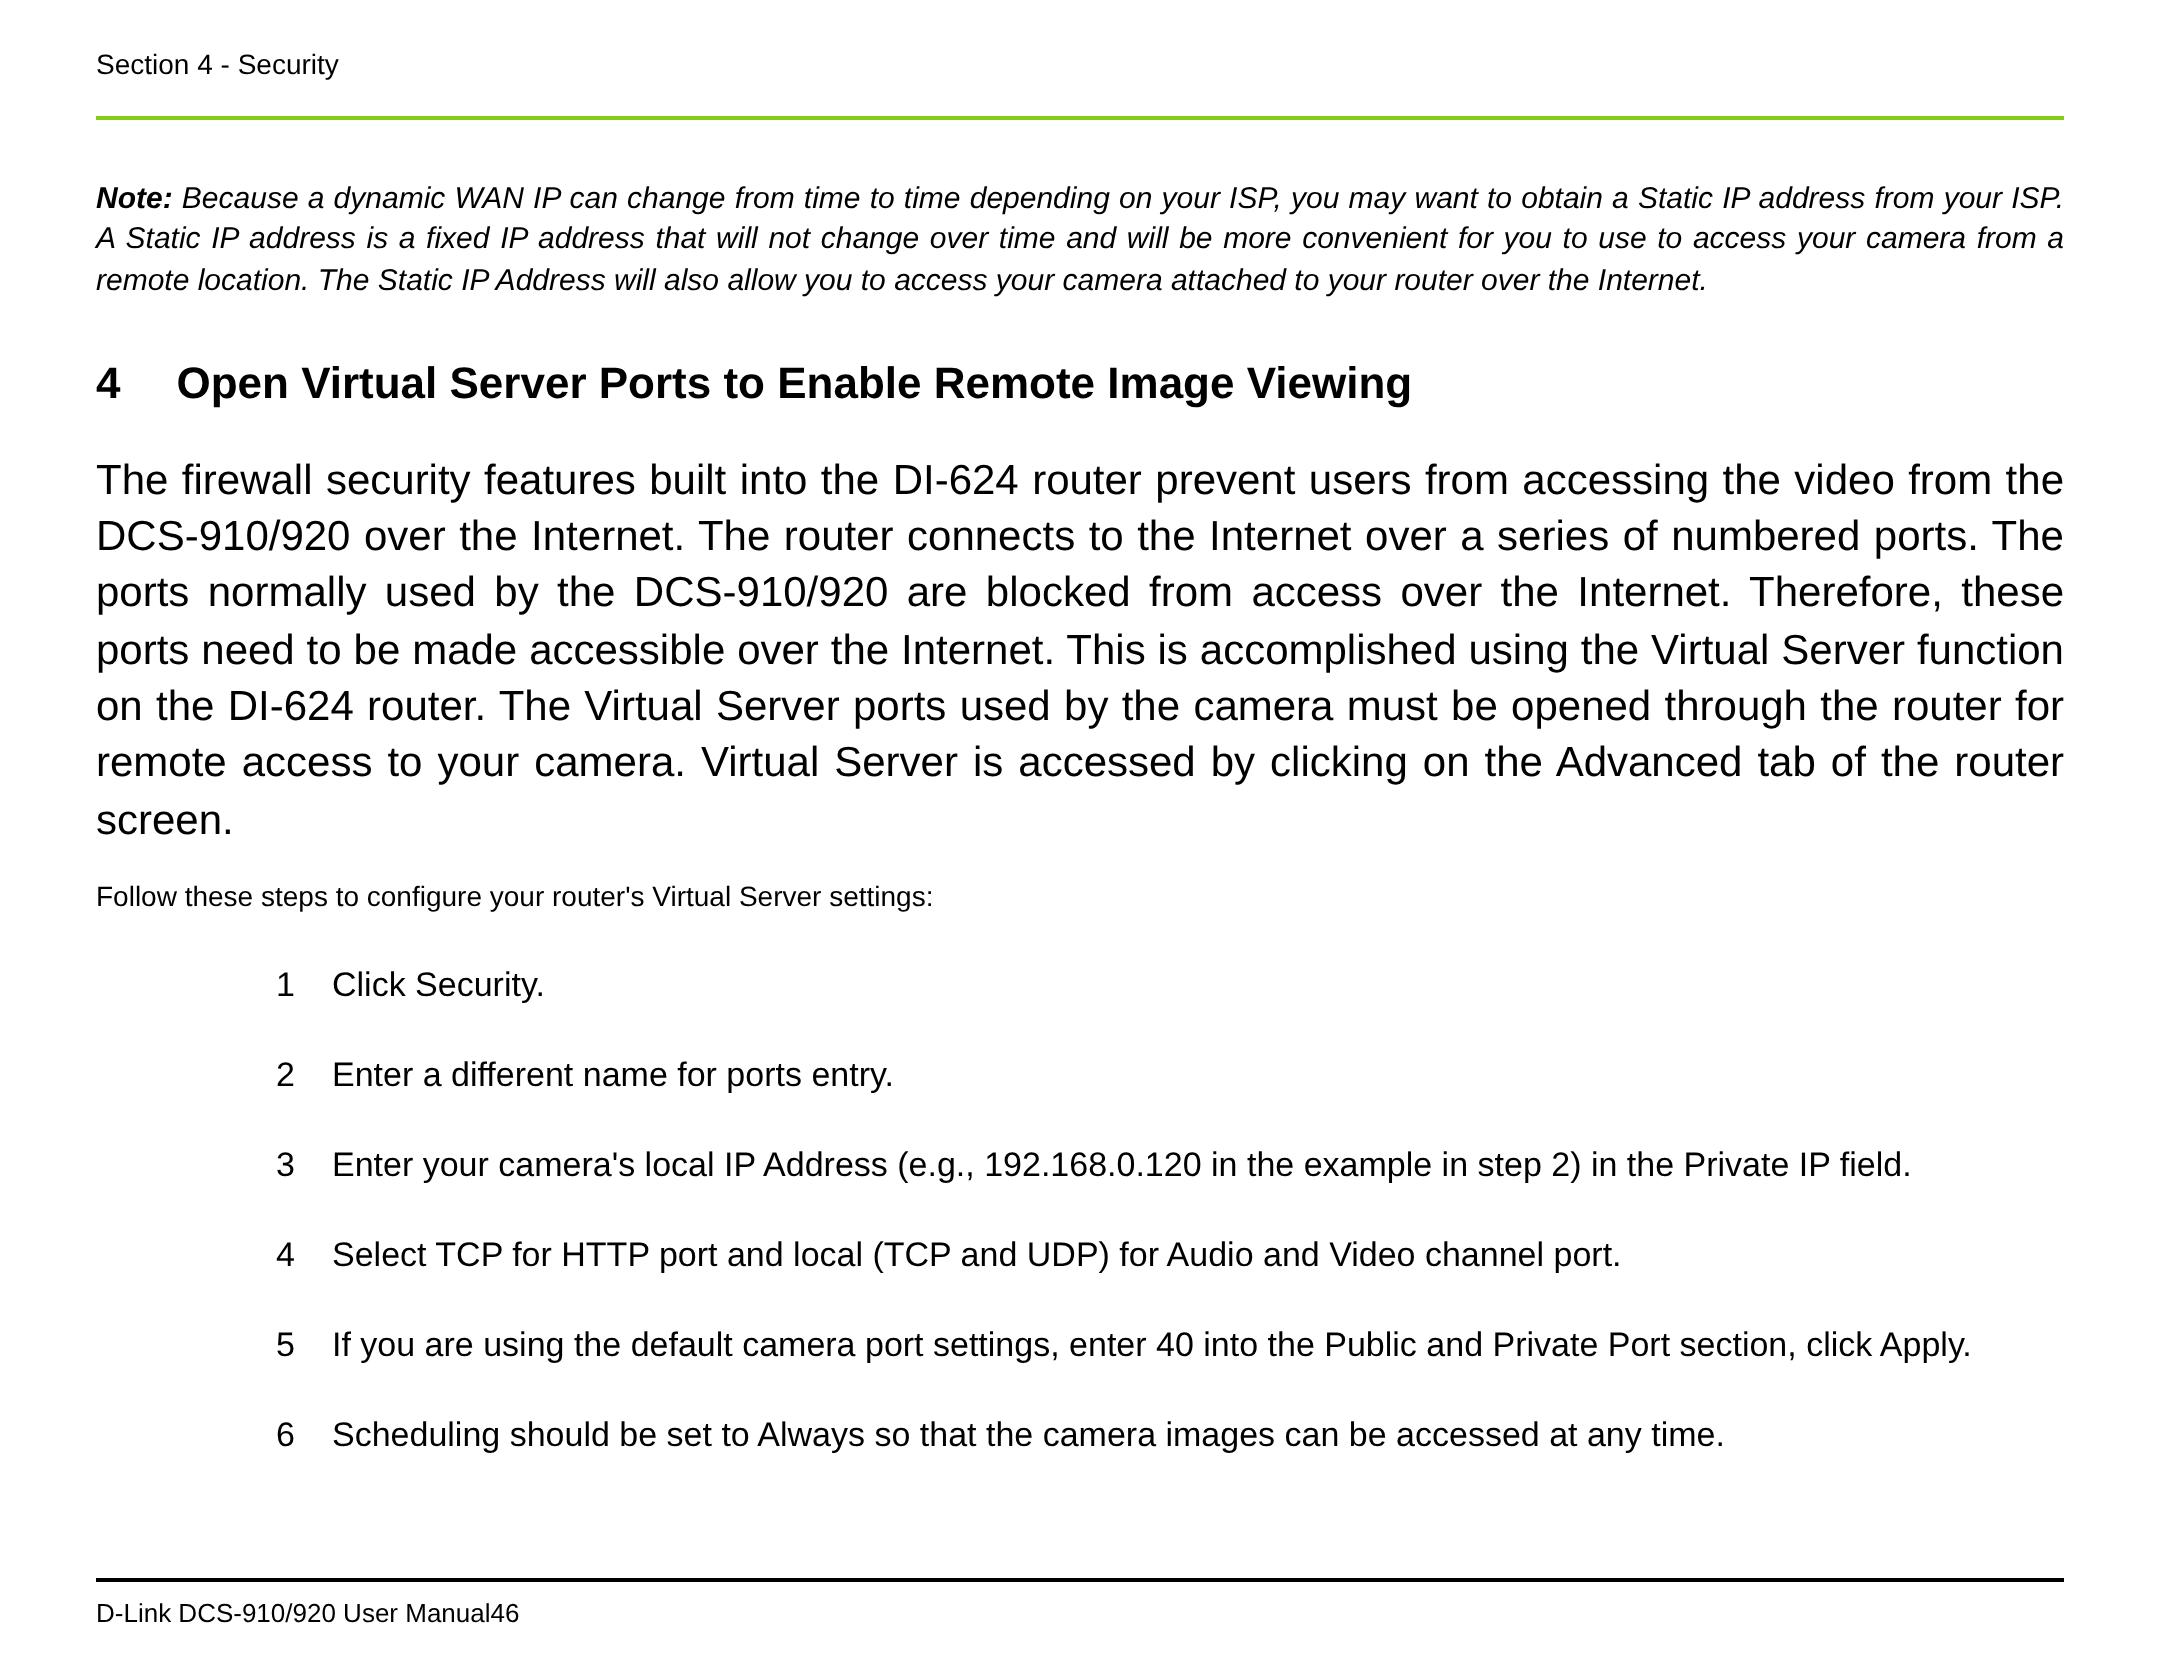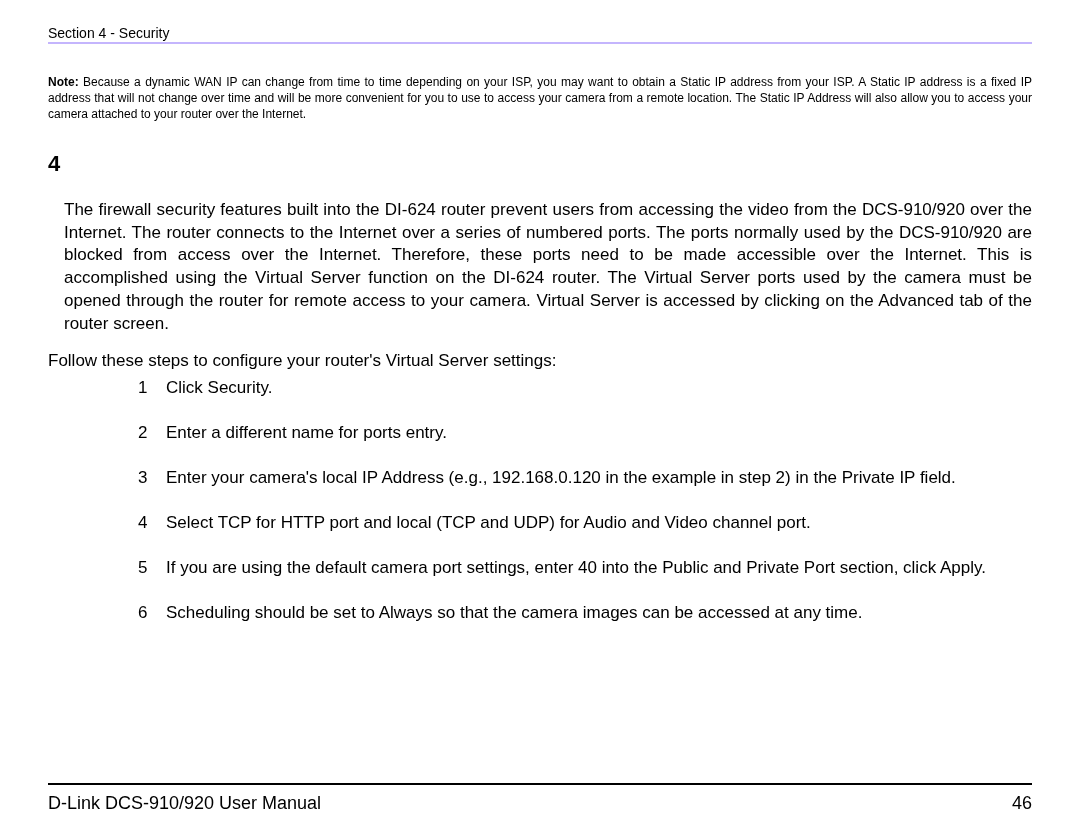--- a/index.html
+++ b/index.html
@@ -12,29 +12,30 @@
       width: 1080px;
       height: 834px;
       padding: 24px 48px 20px 48px;
       color: #000;
       background: #fff;
       display: flex;
       flex-direction: column;
       position: relative;
     }
     .header {
-      border-bottom: 2px solid #c4b5fd;
-      padding-bottom: 0;
+      border-bottom: 2px solid #84cc16;
+      padding-bottom: 16px;
       margin-bottom: 30px;
     }
     .section-label {
       font-size: 14px;
     }
     .note-paragraph {
-      font-size: 12px;
+      font-size: 15px;
+      font-style: italic;
       text-align: justify;
       line-height: 1.35;
       margin-bottom: 28px;
     }
     .note-paragraph .note-label {
       font-weight: bold;
     }
     .heading-row {
       display: flex;
       align-items: baseline;
@@ -43,30 +44,29 @@
     }
     .heading-number {
       font-size: 22px;
       font-weight: bold;
     }
     .heading-title {
       font-size: 22px;
       font-weight: bold;
     }
     .body-paragraph {
-      font-size: 17px;
+      font-size: 21px;
       text-align: justify;
       line-height: 1.35;
       margin-bottom: 14px;
-      margin-left: 16px;
     }
     .intro-line {
-      font-size: 17px;
+      font-size: 14px;
       line-height: 1.35;
-      margin-bottom: 4px;
+      margin-bottom: 24px;
     }
     .steps-list {
       list-style: none;
       padding-left: 90px;
     }
     .steps-list li {
       font-size: 17px;
       line-height: 1.35;
       text-align: justify;
       margin-bottom: 22px;
@@ -78,37 +78,38 @@
       width: 16px;
     }
     .step-text {
       flex: 1;
     }
     .footer {
       margin-top: auto;
       border-top: 2px solid #000;
       padding-top: 8px;
       display: flex;
-      justify-content: space-between;
-      font-size: 18px;
+      justify-content: flex-start;
+      font-size: 13px;
     }
   </style>
 </head>
 <body>
 
 <div class="header">
   <span class="section-label">Section 4 - Security</span>
 </div>
 
 <p class="note-paragraph">
   <span class="note-label">Note:</span><span> Because a dynamic WAN IP can change from time to time depending on your ISP, you may want to obtain a Static IP address from your ISP. A Static IP address is a fixed IP address that will not change over time and will be more convenient for you to use to access your camera from a remote location. The Static IP Address will also allow you to access your camera attached to your router over the Internet.</span>
 </p>
 
 <div class="heading-row">
   <span class="heading-number">4</span>
+  <span class="heading-title">Open Virtual Server Ports to Enable Remote Image Viewing</span>
 </div>
 
 <p class="body-paragraph">The firewall security features built into the DI-624 router prevent users from accessing the video from the DCS-910/920 over the Internet. The router connects to the Internet over a series of numbered ports. The ports normally used by the DCS-910/920 are blocked from access over the Internet. Therefore, these ports need to be made accessible over the Internet. This is accomplished using the Virtual Server function on the DI-624 router. The Virtual Server ports used by the camera must be opened through the router for remote access to your camera. Virtual Server is accessed by clicking on the Advanced tab of the router screen.</p>
 
 <p class="intro-line">Follow these steps to configure your router's Virtual Server settings:</p>
 
 <ol class="steps-list">
   <li>
       <span class="step-num">1</span>
       <span class="step-text">Click Security.</span>

